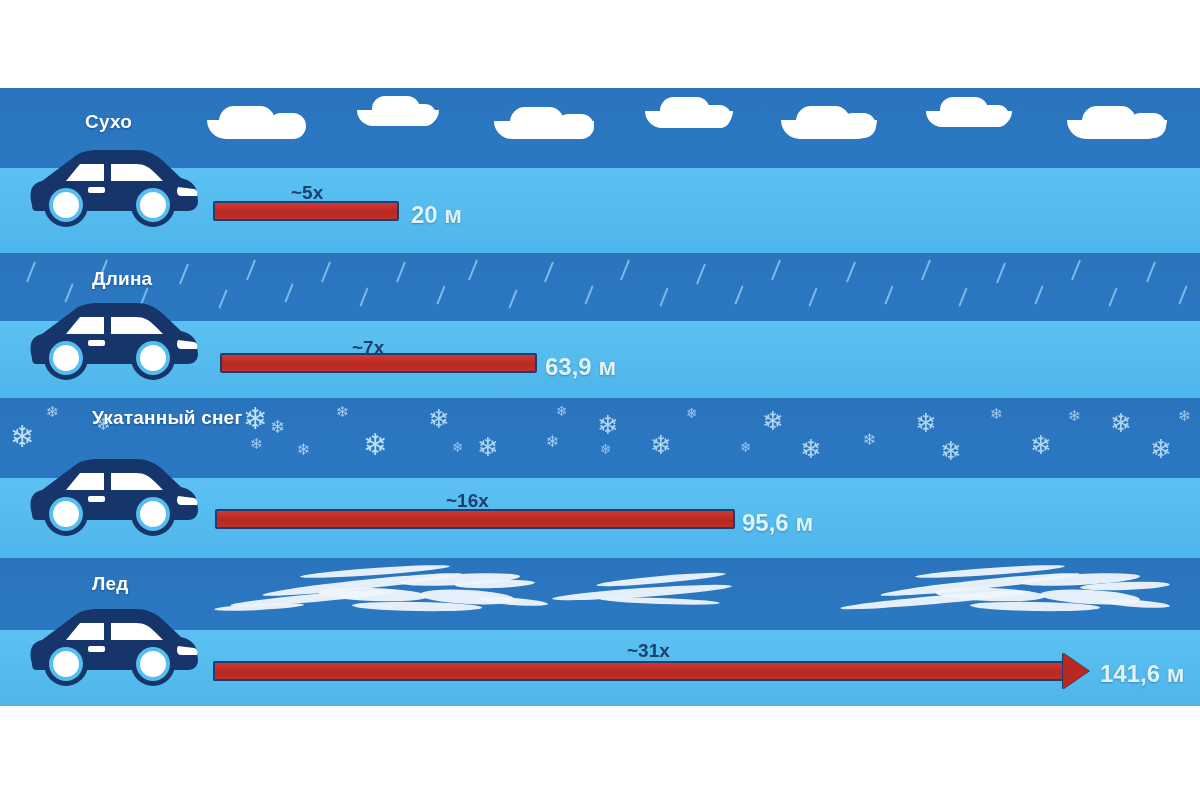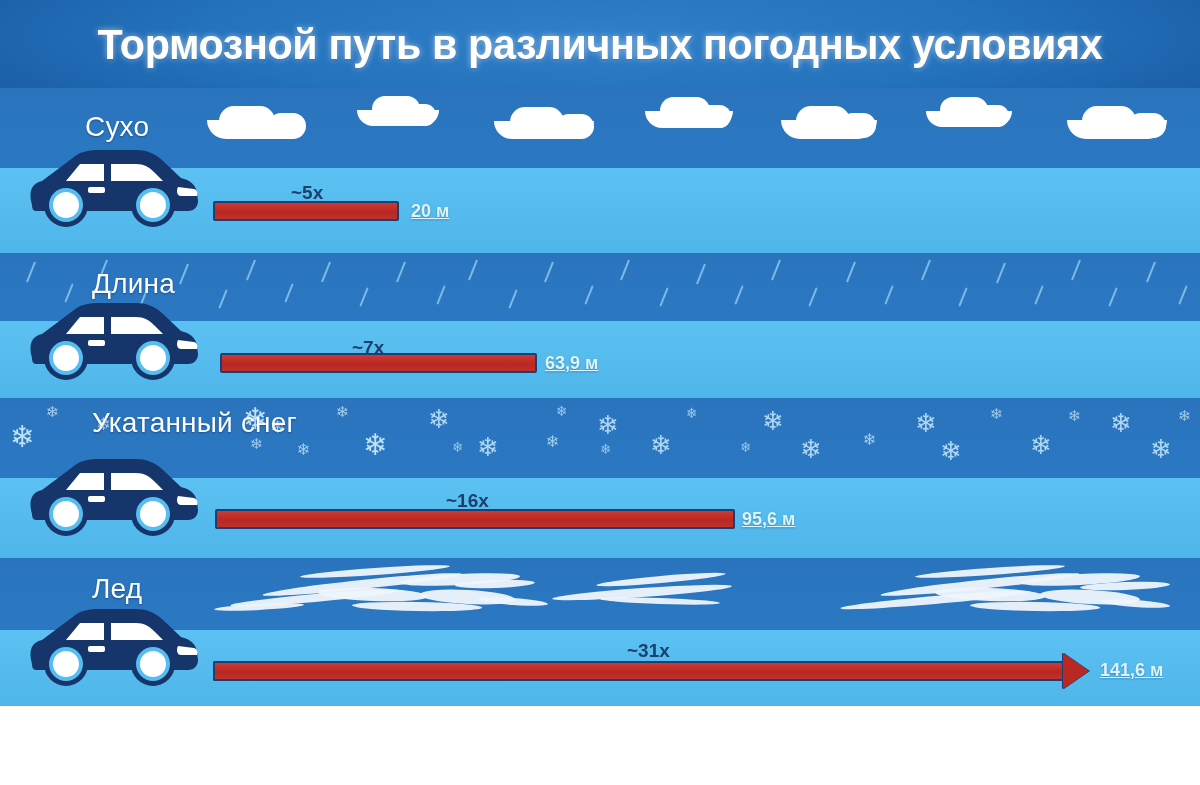--- a/index.html
+++ b/index.html
@@ -36,48 +36,45 @@
   
   .flake{position:absolute;color:#bfe2f8;line-height:1;user-select:none;}
 
   
   .icewisp{position:absolute;background:#eef6fc;border-radius:50%;opacity:.95;}
 
   
   .car{position:absolute;}
 
   
-  .rowlabel{position:absolute;color:#ffffff;font-weight:normal;font-size:28px;
+  .rowlabel{position:absolute;color:#ffffff;font-weight:bold;font-size:19px;
     letter-spacing:.2px;text-shadow:0 1px 2px rgba(0,35,80,.45);white-space:nowrap;}
   .bar{position:absolute;background:linear-gradient(180deg,#cf3a32 0%,#b92822 55%,#c0302a 100%);
     border:2px solid #1c3f73;box-sizing:border-box;border-radius:2px;height:20px;}
   .bar.noright{border-right:none;border-radius:2px 0 0 2px;}
   .arrowhead{position:absolute;width:0;height:0;
     border-top:18px solid transparent;border-bottom:18px solid transparent;
     border-left:26px solid #b92822;
     filter:drop-shadow(1px 0 0 #1c3f73) drop-shadow(-1px 0 0 #1c3f73);}
   .mult{position:absolute;color:#1d3f70;font-weight:bold;font-size:19px;white-space:nowrap;}
-  .dist{position:absolute;color:#ddf4fb;font-weight:bold;font-size:18px;white-space:nowrap;
-    text-shadow:0 1px 2px rgba(0,35,80,.35);text-decoration:underline;}
+  .dist{position:absolute;color:#ddf4fb;font-weight:bold;font-size:24px;white-space:nowrap;
+    text-shadow:0 1px 2px rgba(0,35,80,.35);}
 
   
   .footnotes{position:absolute;left:0;top:706px;width:1200px;height:79px;background:#ffffff;}
   .fn{position:absolute;color:#17253f;font-size:16.5px;font-weight:bold;
     transform:scaleX(0.93);transform-origin:0 50%;white-space:nowrap;}
   .fn1{left:55px;top:14px;}
   .fn2{left:46px;top:42px;}
 </style>
 </head>
 <body>
 
 <div id="page">
 
-  <div class="header">
-    <div class="title">Тормозной путь в различных погодных условиях</div>
-  </div>
 
   <div class="band sky grad" style="top:88px;height:80px;">
 
     <div class="cloud" style="left:207px;top:32px;width:96px;height:19px;border-radius:0 0 20px 20px;"></div>
     <div class="cloud" style="left:219px;top:18px;width:56px;height:30px;border-radius:30px;"></div>
     <div class="cloud" style="left:268px;top:25px;width:38px;height:26px;border-radius:26px;"></div>
 
     <div class="cloud" style="left:357px;top:22px;width:82px;height:16px;border-radius:0 0 18px 18px;"></div>
     <div class="cloud" style="left:372px;top:8px;width:48px;height:26px;border-radius:26px;"></div>
     <div class="cloud" style="left:404px;top:16px;width:32px;height:22px;border-radius:22px;"></div>

